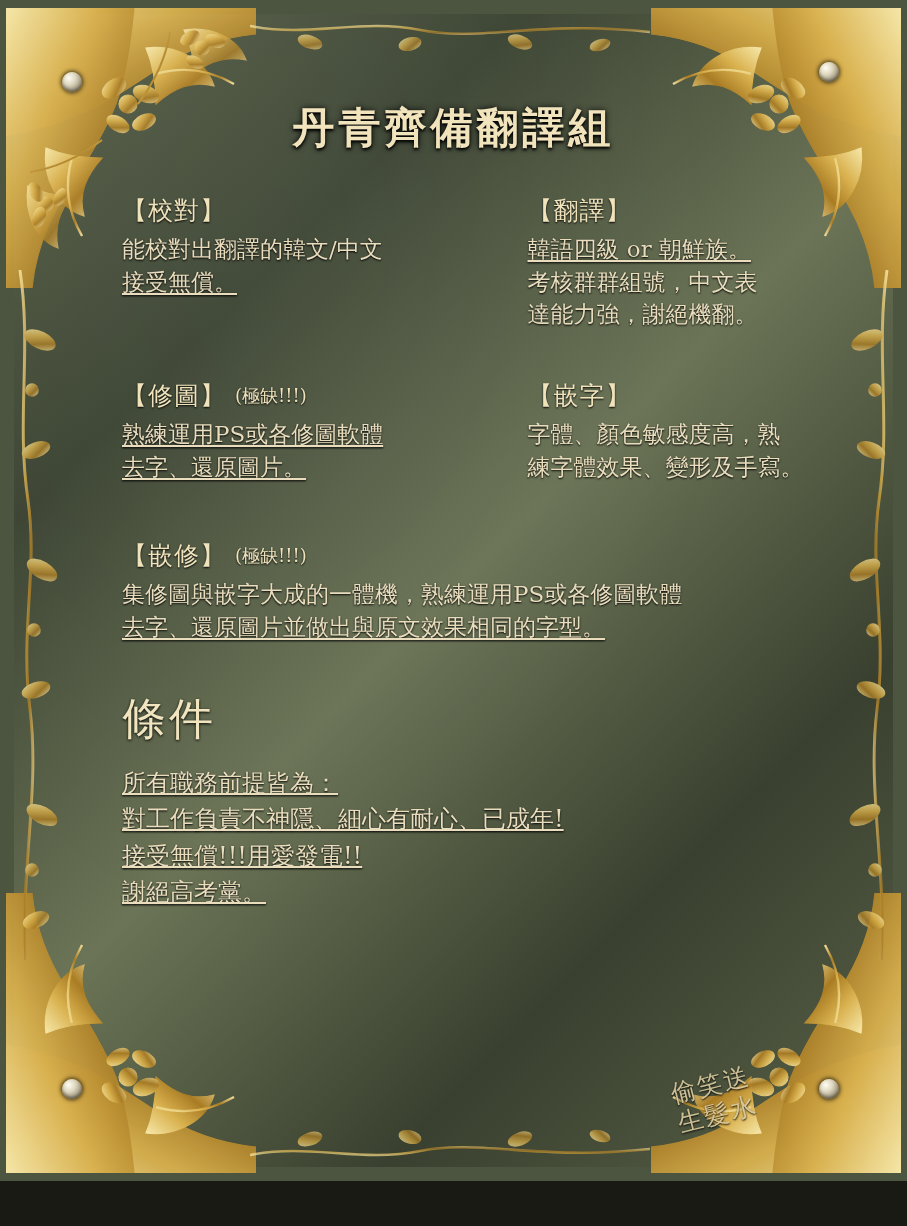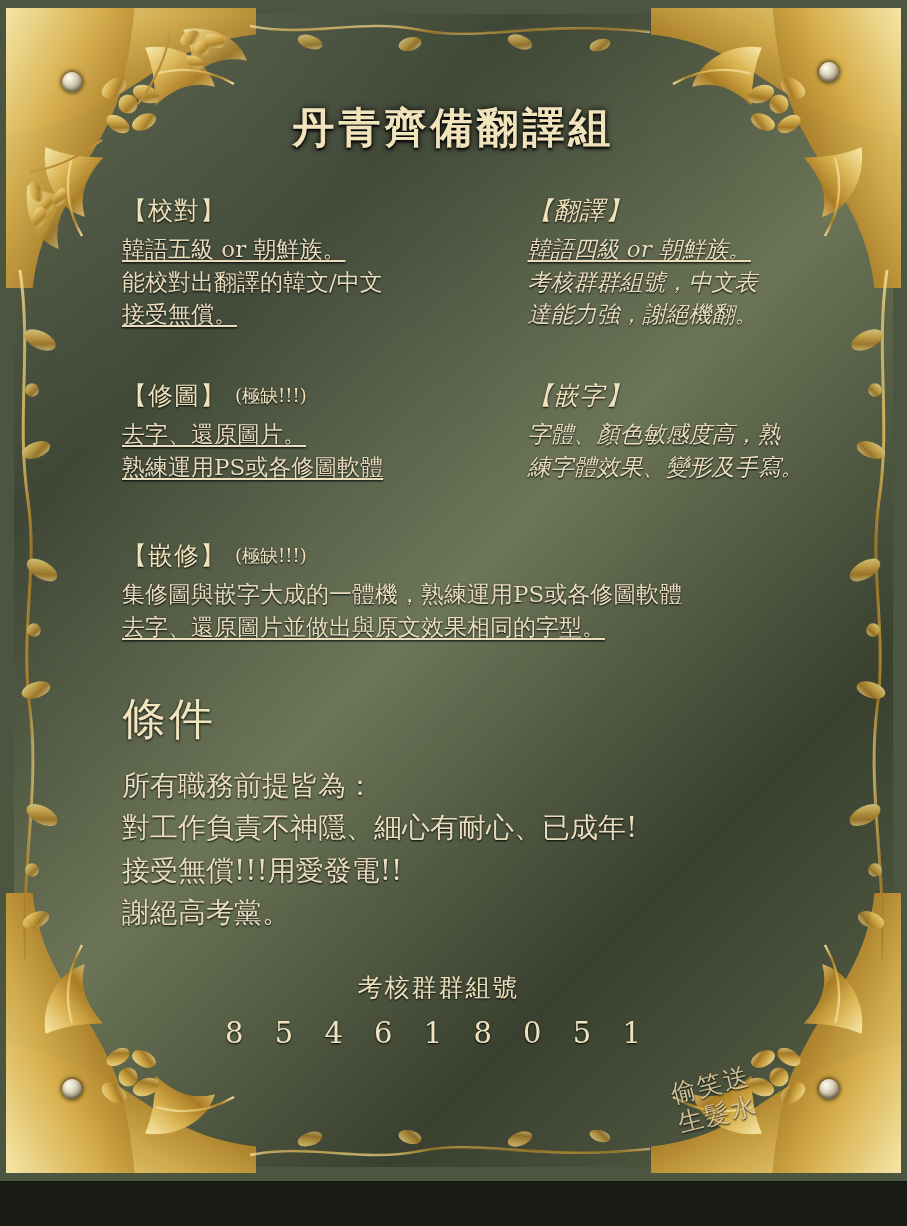--- a/index.html
+++ b/index.html
@@ -120,21 +120,21 @@
     text-shadow: 0 1px 3px #000;
   }
 
   .cols {
     display: flex;
     margin-top: 38px;
     padding-left: 62px;
     padding-right: 10px;
   }
   .col { width: 50%; box-sizing: border-box; }
-  .col-right { padding-left: 48px; font-style: italic; }
+  .col-right { padding-left: 48px; }
 
   .sec-head {
     font-size: 25px;
     letter-spacing: 1px;
     color: #f0e3bc;
     text-shadow: 0 1px 2px #000;
     margin-bottom: 6px;
   }
   .sec-head .rare {
     font-size: 18px;
@@ -159,24 +159,25 @@
     margin-top: 46px;
     padding-left: 62px;
     font-size: 44px;
     letter-spacing: 3px;
     color: #f1e5c0;
     text-shadow: 0 1px 3px #000;
   }
   .cond-body {
     padding-left: 62px;
     margin-top: 16px;
-    font-size: 28px;
+    font-size: 24px;
     line-height: 1.52;
     color: #e9ddbe;
     text-shadow: 0 1px 2px #000;
+    text-decoration: underline;
   }
 
   .footer {
     margin-top: 36px;
     text-align: center;
   }
   .footer-label {
     font-size: 25px;
     letter-spacing: 2px;
     color: #ece0bb;
@@ -399,21 +400,20 @@
   <div class="content">
 
     <div class="title">丹青齊備翻譯組</div>
 
     <div class="cols">
       <div class="col">
         <div class="sec-head">
           <span>【校對】</span>
         </div>
         <div class="sec-body">
-          <div class="u">韓語五級 or 朝鮮族。</div>
           <div>能校對出翻譯的韓文/中文</div>
           <div class="u">接受無償。</div>
         </div>
       </div>
       <div class="col col-right">
         <div class="sec-head">
           <span>【翻譯】</span>
         </div>
         <div class="sec-body">
           <div class="u">韓語四級 or 朝鮮族。</div>
@@ -423,22 +423,22 @@
       </div>
     </div>
 
     <div class="cols" style="margin-top:48px;">
       <div class="col">
         <div class="sec-head">
           <span>【修圖】</span>
           <span class="rare">(極缺!!!)</span>
         </div>
         <div class="sec-body">
+          <div class="u">熟練運用PS或各修圖軟體</div>
           <div class="u">去字、還原圖片。</div>
-          <div class="u">熟練運用PS或各修圖軟體</div>
         </div>
       </div>
       <div class="col col-right">
         <div class="sec-head">
           <span>【嵌字】</span>
         </div>
         <div class="sec-body">
           <div>字體、顏色敏感度高，熟</div>
           <div>練字體效果、變形及手寫。</div>
         </div>
@@ -457,22 +457,18 @@
     </div>
 
     <div class="cond-title">條件</div>
     <div class="cond-body">
       <div>所有職務前提皆為：</div>
       <div>對工作負責不神隱、細心有耐心、已成年!</div>
       <div>接受無償!!!用愛發電!!</div>
       <div>謝絕高考黨。</div>
     </div>
 
-    <div class="footer">
-      <div class="footer-label">考核群群組號</div>
-      <div class="footer-number">8 5 4 6 1 8 0 5 1</div>
-    </div>
 
   </div>
 
   <div class="signature">偷笑送生髮水</div>
 
 </div>
 
 </body></html>

